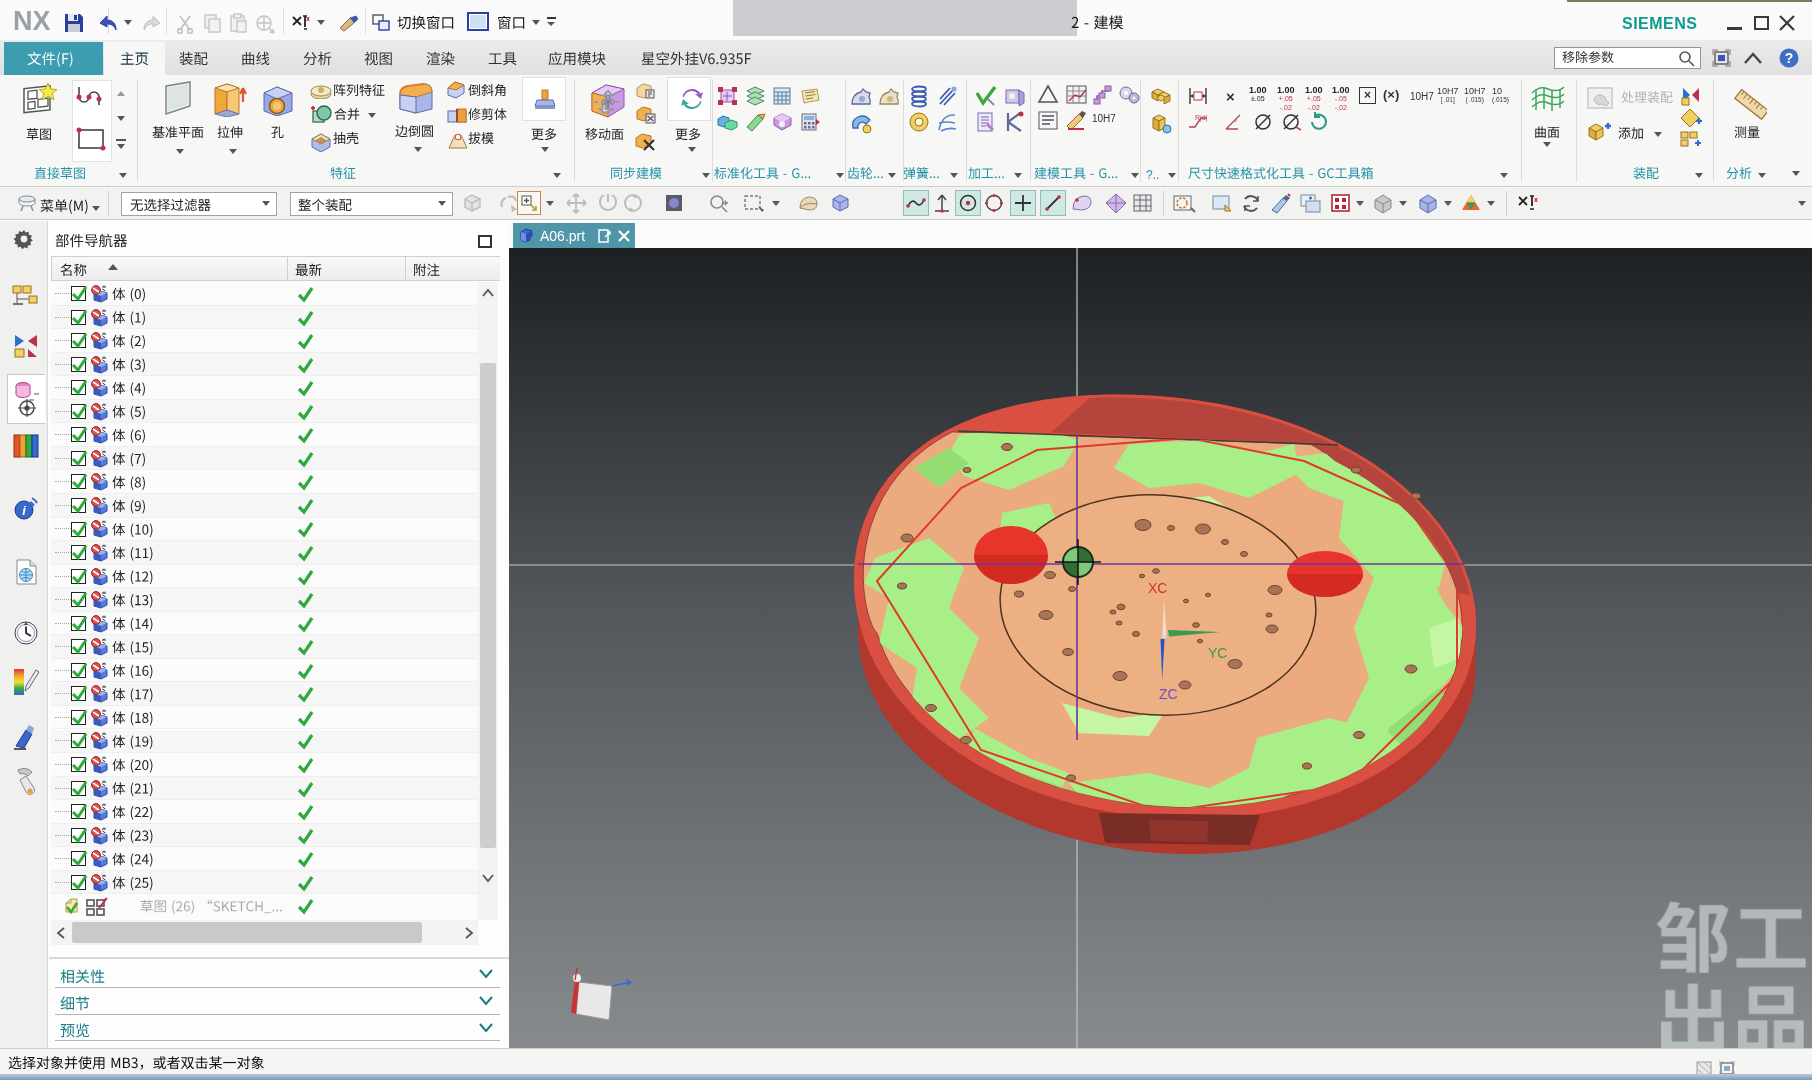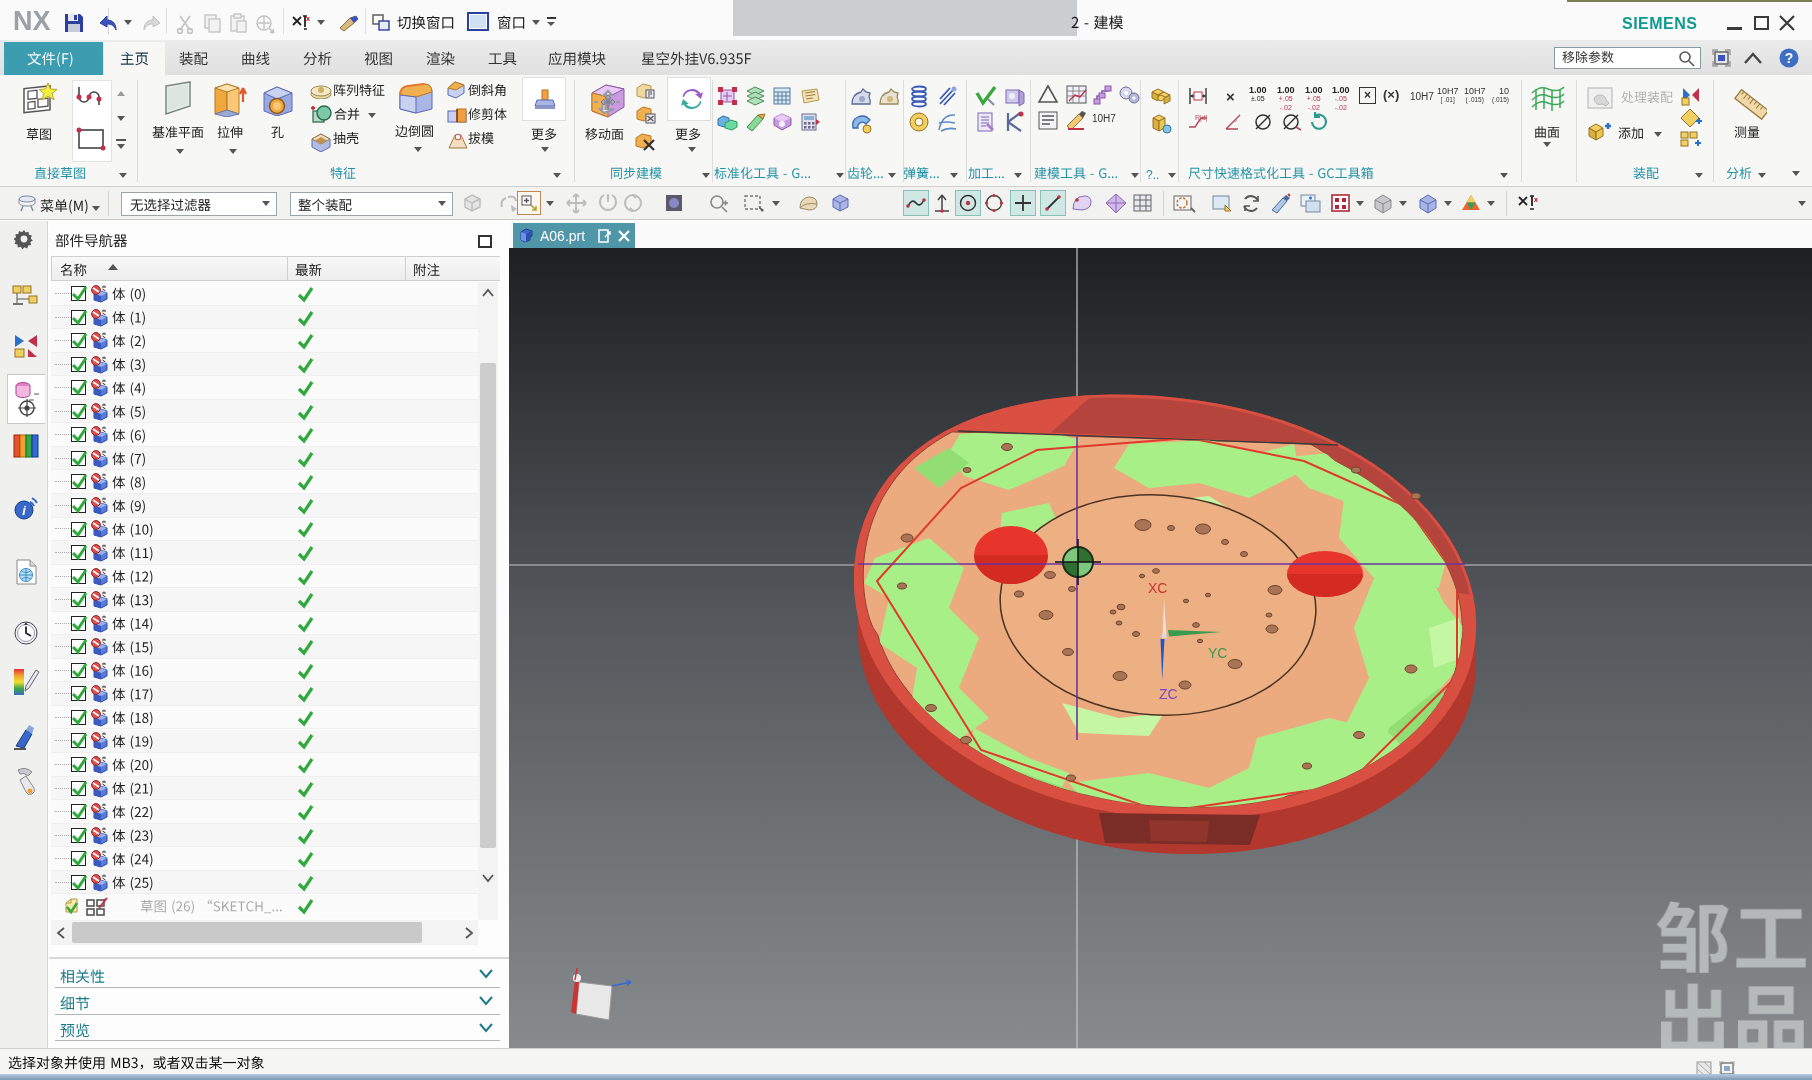--- a/index.html
+++ b/index.html
@@ -448,21 +448,21 @@
 <text class="ab" style="left:1226px;top:88px;position:absolute;font-size:15px;color:#333;font-weight:bold">×</text>
 <div class="ab" style="left:1249px;top:86px;font-size:9px;color:#222;text-align:center;line-height:8px;"><b>1.00</b><br><span style="font-size:7px">±.05</span></div>
 <div class="ab" style="left:1277px;top:86px;font-size:9px;color:#222;text-align:center;line-height:8px;"><b>1.00</b><br><span style="font-size:7px;color:#c03048">+.05<br>-.02</span></div>
 <div class="ab" style="left:1305px;top:86px;font-size:9px;color:#222;text-align:center;line-height:8px;"><b>1.00</b><br><span style="font-size:7px;color:#c03048">+.05<br>-.02</span></div>
 <div class="ab" style="left:1332px;top:86px;font-size:9px;color:#222;text-align:center;line-height:8px;"><b>1.00</b><br><span style="font-size:7px;color:#c03048">-.05<br>-.02</span></div>
 <div class="ab" style="left:1359px;top:87px;width:17px;height:17px;border:1.5px solid #333;font-size:12px;font-weight:bold;color:#333;text-align:center;line-height:15px;">×</div>
 <div class="ab" style="left:1383px;top:87px;font-size:13px;color:#333;font-weight:bold;">(×)</div>
 <div class="ab" style="left:1410px;top:91px;font-size:10px;color:#333;">10H7</div>
 <div class="ab" style="left:1437px;top:87px;font-size:9px;color:#333;text-align:center;line-height:8px;">10H7<br><span style="font-size:6.5px">[ .01]</span></div>
 <div class="ab" style="left:1464px;top:87px;font-size:9px;color:#333;text-align:center;line-height:8px;">10H7<br><span style="font-size:6.5px">( .015)</span></div>
-<div class="ab" style="left:1492px;top:87px;font-size:9px;color:#333;text-align:right;line-height:8px;">10<br><span style="font-size:6.5px">(.015)</span></div>
+<div class="ab" style="left:1492px;top:87px;font-size:9px;color:#333;text-align:left;line-height:8px;">10<br><span style="font-size:6.5px">(.015)</span></div>
 <svg class="ic" style="left:1186px;top:111px" width="24" height="22" viewBox="0 0 24 22">
       <path d="M3 16 h6 l6-9 h6" fill="none" stroke="#b04858" stroke-width="1.4"></path>
       <text x="9" y="9" font-size="7" fill="#b04858">R|d|</text>
     </svg>
 <svg class="ic" style="left:1222px;top:111px" width="24" height="22" viewBox="0 0 24 22">
       <path d="M4 18 L18 4 M4 18 h12" stroke="#b04858" stroke-width="1.4" fill="none"></path>
       <text x="12" y="14" font-size="8" fill="#b04858">°</text>
     </svg>
 <svg class="ic" style="left:1252px;top:111px" width="24" height="22" viewBox="0 0 24 22">
       <circle cx="11" cy="11" r="7" fill="none" stroke="#333" stroke-width="1.5"></circle>

